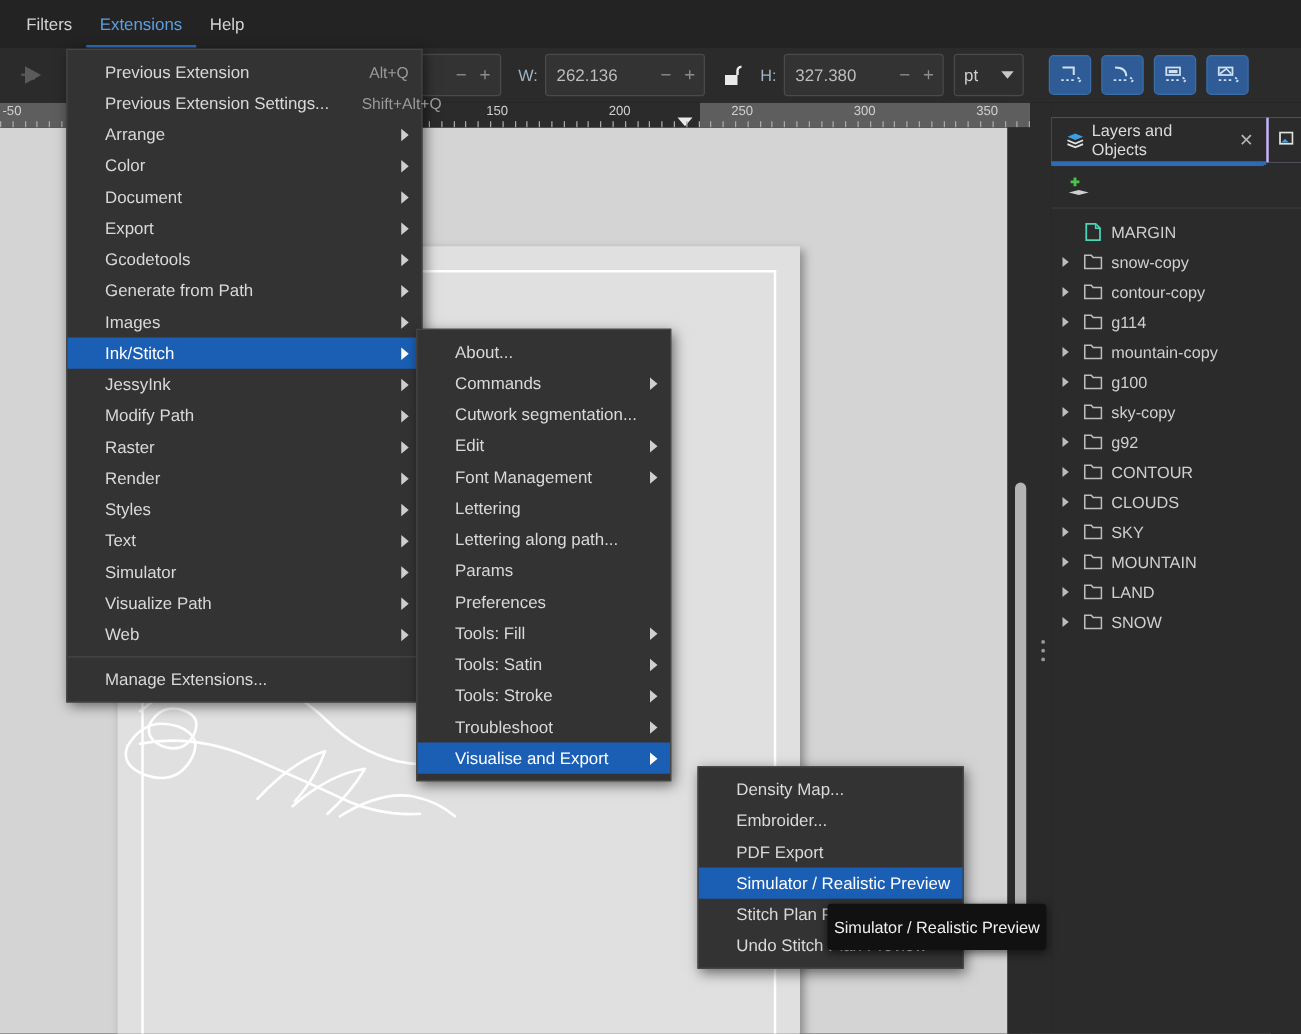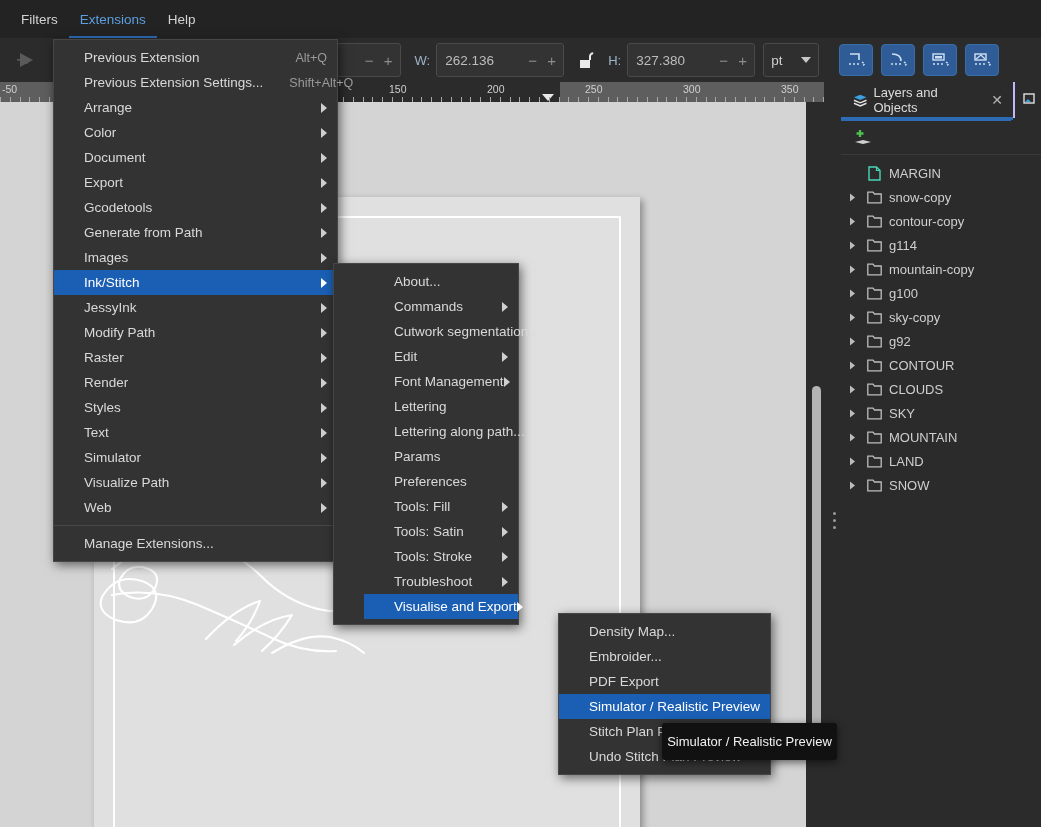--- a/index.html
+++ b/index.html
@@ -127,21 +127,21 @@
     display:flex; flex-direction:column; align-items:center; justify-content:center; gap:4px;
     z-index:6;
   }
   .grip-dot{ width:3px; height:3px; border-radius:50%; background:#9a9a9a; }
 
   
   #dock{
     position:absolute; left:841px; top:82px; width:200px; height:745px;
     background:#2b2b2b; z-index:8;
   }
-  #dock-tabs{ position:relative; height:36px; background:#c4b5fd; display:flex; }
+  #dock-tabs{ position:relative; height:36px; background:#c4b5fd; display:flex;margin-top:12px; }
   .dock-tab{
     height:36px; display:flex; align-items:center; gap:6px;
     padding:0 10px 0 12px; background:#2b2b2b; color:#dcdcdc; font-size:13px;
     position:relative;
   }
   .dock-tab.active::after{
     content:""; position:absolute; left:0; right:0; bottom:-2px; height:3px; background:#2d6bb5;
   }
   .dock-tab .x{ color:#b5b5b5; font-size:14px; margin-left:4px; }
   .dock-tab.partial{ padding:0 6px; }
@@ -174,21 +174,21 @@
   .mi.sel{ background:#1a5fb4; color:#ffffff; }
   .mi .accel{ margin-left:auto; color:#9a9a9a; font-size:12.5px; padding-left:26px; }
   .mi .arrow{
     margin-left:auto; width:0;height:0;
     border-top:5px solid transparent;border-bottom:5px solid transparent;border-left:6px solid #cfcfcf;
   }
   .mi.sel .arrow{ border-left-color:#ffffff; }
   .msep{ height:1px; background:#484848; margin:5px 0; }
 
   #menu-extensions{ left:53px; top:39px; width:285px; }
-  #menu-inkstitch{ left:333px; top:263px; width:186px;padding-left:30px; }
+  #menu-inkstitch{ left:333px; top:263px; width:204px; }
   #menu-visualise{ left:558px; top:613px; width:213px; }
 
   
   #tooltip{
     position:absolute; left:662px; top:723px; width:175px; height:37px;
     background:#111111; border-radius:3px;
     display:flex; align-items:center; justify-content:center;
     color:#f0f0f0; font-size:13px; z-index:60;
     box-shadow:0 2px 8px rgba(0,0,0,.6);
     padding:0 10px; white-space:nowrap;

